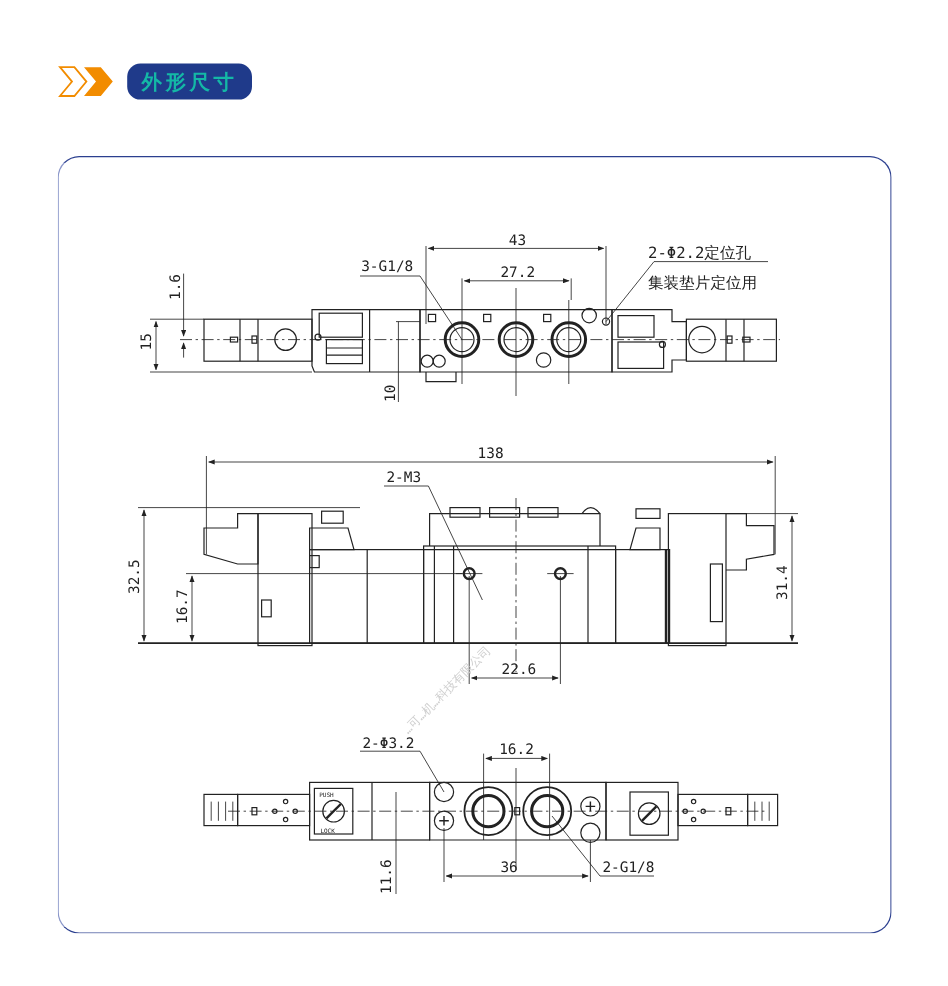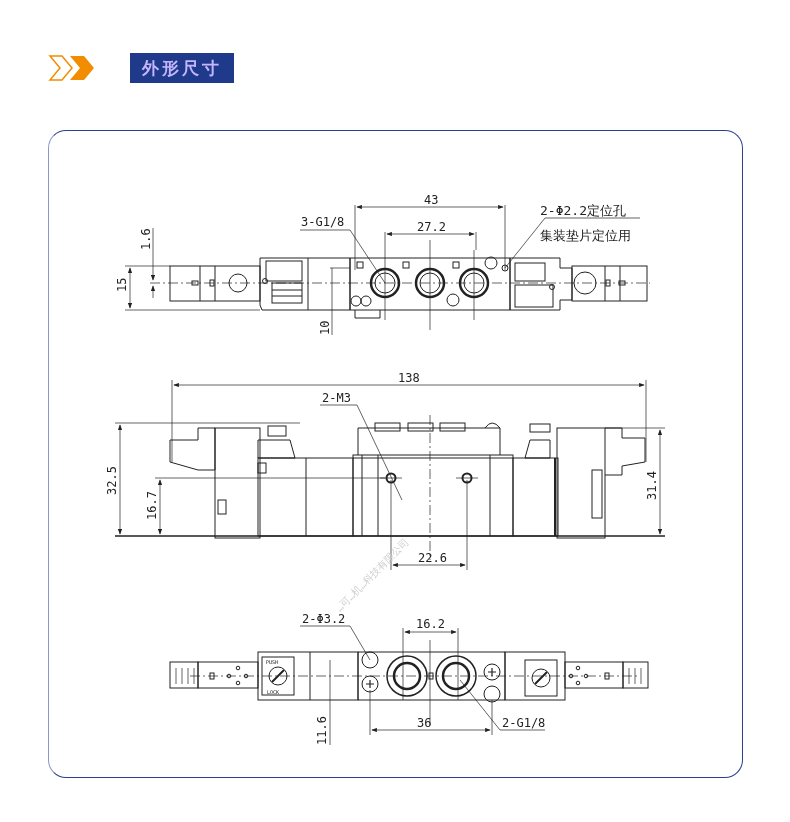--- a/index.html
+++ b/index.html
@@ -1,19 +1,19 @@
 <!DOCTYPE html>
 <html><head>
 <meta charset="utf-8">
 <style>
   html, body { margin:0; padding:0; background:#ffffff; }
   body { width:790px; height:822px; position:relative; overflow:hidden; font-family:"DejaVu Sans", sans-serif; }
   .header { position:absolute; left:48px; top:52px; height:32px; display:flex; align-items:center; }
   .chevrons { width:56px; height:32px; }
-  .title-badge { margin-left:26px; height:30px; background:#1f3a8a; color:#c4b5fd; border-radius:0; padding:0 12px; display:flex; align-items:center; font-size:17px; font-weight:bold; letter-spacing:3px; }
+  .title-badge { margin-left:2px; height:30px; background:#1f3a8a; color:#14b8a6; border-radius:11px; padding:0 12px; display:flex; align-items:center; font-size:17px; font-weight:bold; letter-spacing:3px; }
   .panel { position:absolute; left:48px; top:130px; width:695px; height:648px; border:1.5px solid #2b3f8f; border-left-color:#8a96c9; border-radius:18px; box-sizing:border-box; }
   svg.drawing { position:absolute; left:0; top:0; width:790px; height:822px; }
   svg text { font-family:"DejaVu Sans Mono", monospace; fill:#222; }
   .dimtxt { font-family:"Liberation Sans Narrow","Liberation Sans", sans-serif; font-size:12px; }
 </style>
 </head>
 <body>
 
 <div class="header">
   <svg class="chevrons" viewBox="0 0 56 32">

